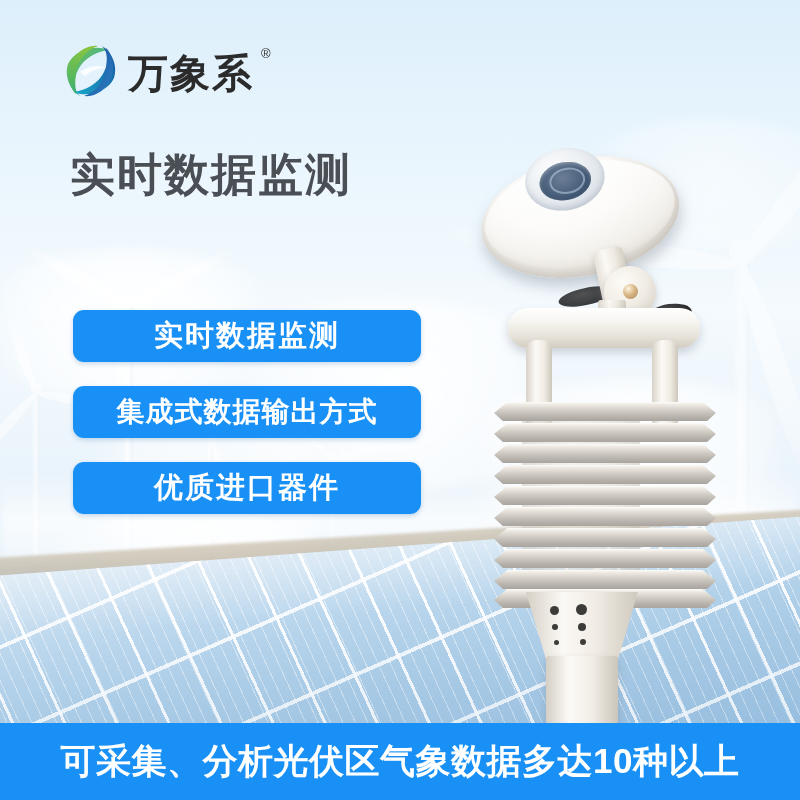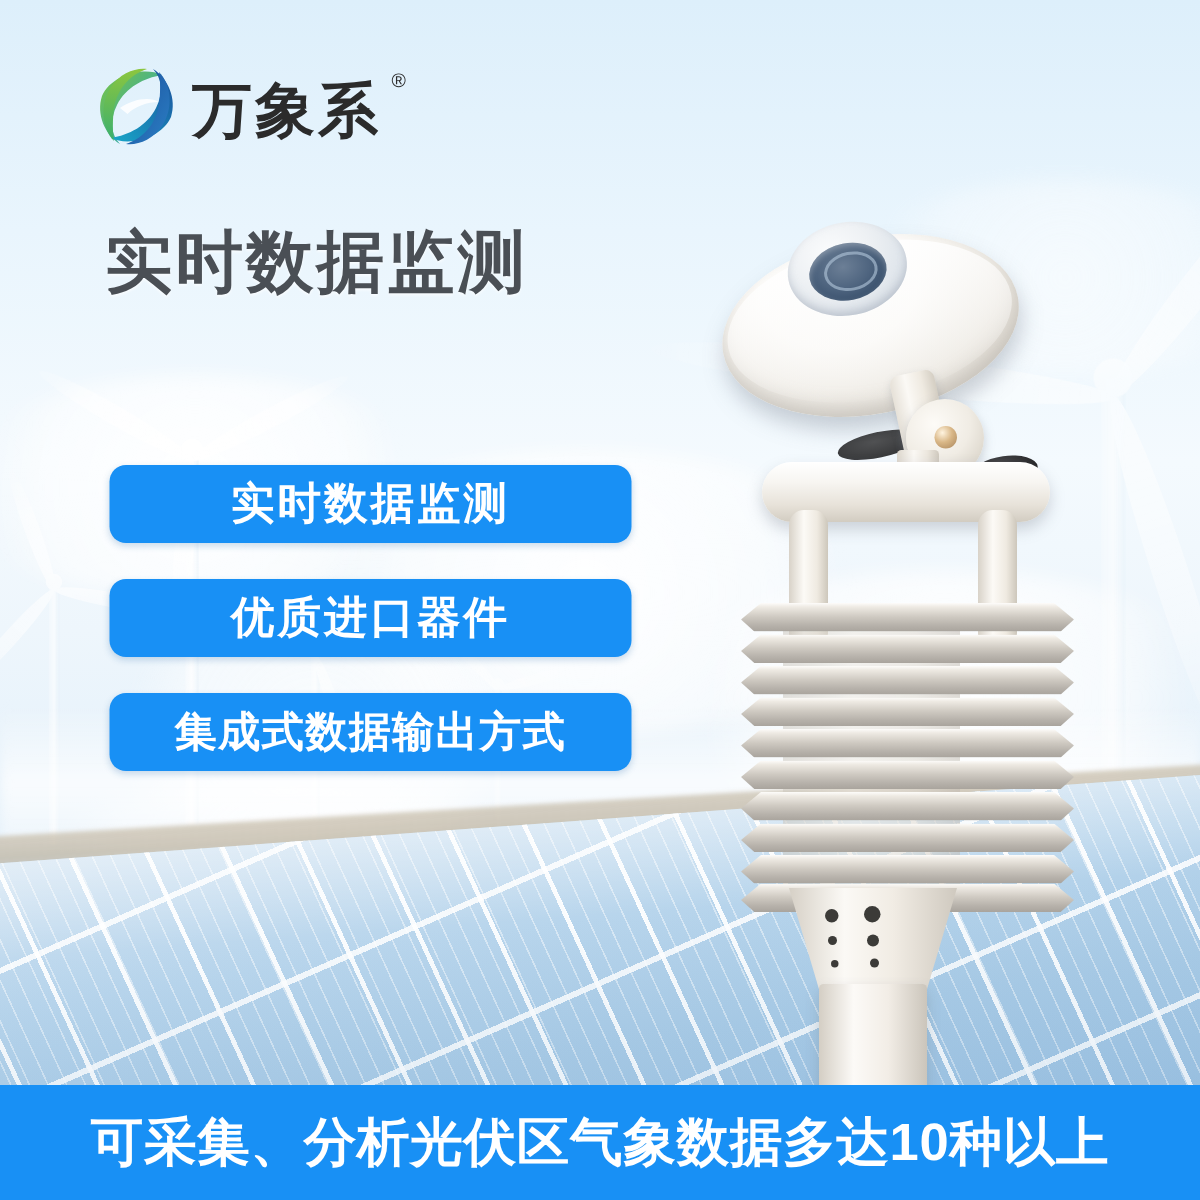--- a/index.html
+++ b/index.html
@@ -363,25 +363,25 @@
   </div>
 
   <div class="headline">
     <div>实时数据监测</div>
   </div>
 
   <div class="features">
     <div class="pill">
       <span>实时数据监测</span>
     </div>
+    <div class="pill wide">
+      <span>集成式数据输出方式</span>
+    </div>
     <div class="pill">
       <span>优质进口器件</span>
     </div>
-    <div class="pill wide">
-      <span>集成式数据输出方式</span>
-    </div>
   </div>
 
   <div class="banner">
     <span>可采集、分析光伏区气象数据多达10种以上</span>
   </div>
 
 </div>
 
 </body></html>

